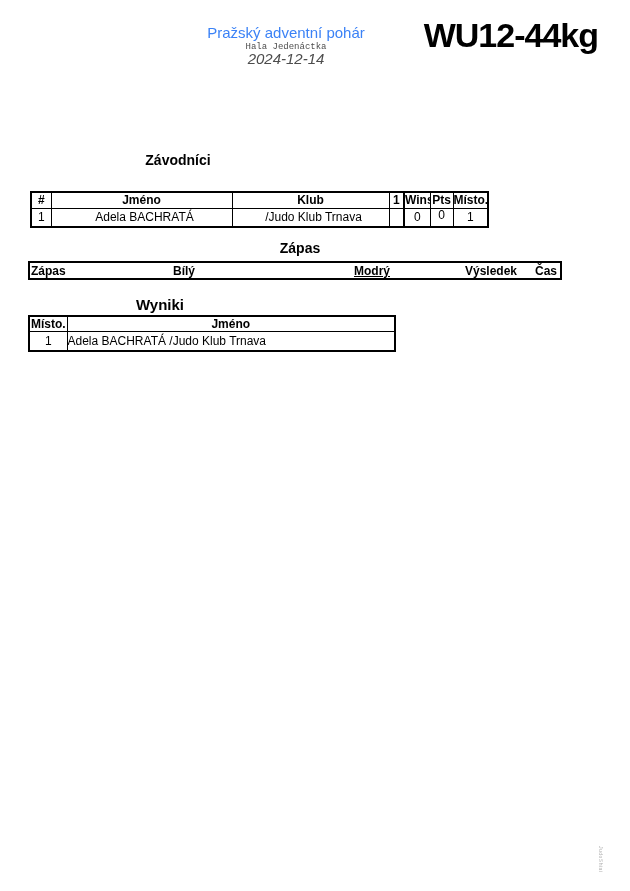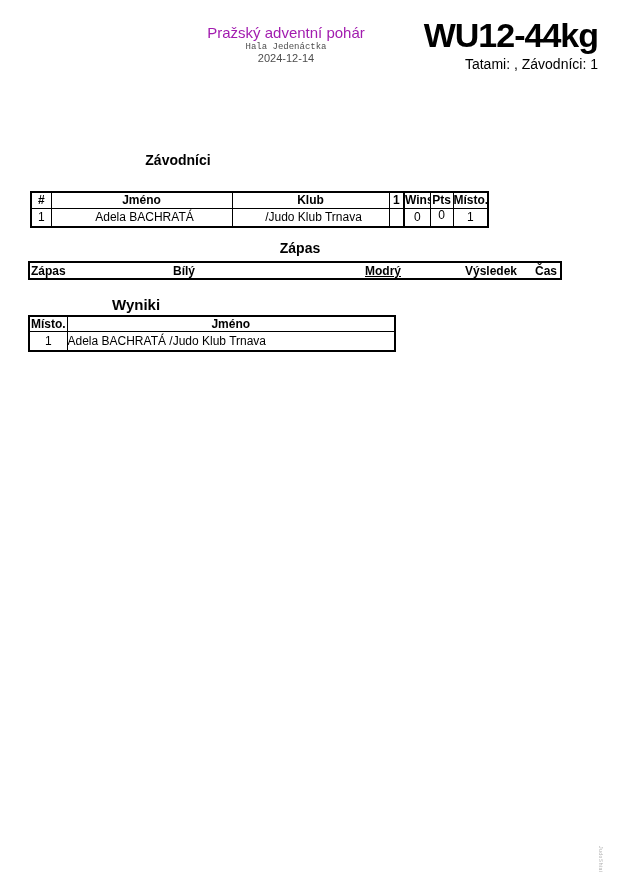--- a/index.html
+++ b/index.html
@@ -10,36 +10,36 @@
     background:#ffffff;
     font-family:"Liberation Sans", sans-serif;
     color:#000;
     overflow:hidden;
   }
   
   .tournament-block {
     position:absolute; left:166px; top:24px; width:240px;
     text-align:center;
   }
-  .tournament-title { font-size:15px; color:#a21caf; line-height:17px; }
+  .tournament-title { font-size:15px; color:#3b82f6; line-height:17px; }
   .tournament-venue { font-size:9px; color:#4d4d4d; line-height:11px; margin-top:1px;font-family:Liberation Mono, monospace; }
-  .tournament-date  { font-size:11px; color:#4d4d4d; line-height:11px; }
+  .tournament-date  { font-size:15px; color:#4d4d4d; line-height:11px;font-style:italic; }
   .category-block {
     position:absolute; right:32px; top:16px; width:280px; text-align:right;
   }
   .category-title {
     font-size:34px; font-weight:800; letter-spacing:-1px; line-height:38px; color:#000;
   }
   .tatami-line { font-size:14px; line-height:16px; margin-top:2px; color:#000; }
 
   
   .section-title { position:absolute; font-size:14px; font-weight:bold; color:#000; }
   .title-competitors { left:118px; top:152px; width:120px; text-align:center; }
   .title-matches     { left:250px; top:240px; width:100px; text-align:center; }
-  .title-results     { left:112px; top:296px; width:100px; text-align:left; font-size:15px; }
+  .title-results     { left:84px; top:296px; width:100px; text-align:right; font-size:15px; }
 
   
   table { border-collapse:collapse; table-layout:fixed; }
   td { border:1px solid #000; font-size:12px; overflow:hidden; white-space:nowrap; }
   .thead td { font-weight:bold; }
 
   .competitors-table {
     position:absolute; left:30px; top:191px; width:457px;
     border:2px solid #000;
   }
@@ -51,21 +51,21 @@
 
   .matches-bar {
     position:absolute; left:28px; top:261px; width:534px; height:19px;
     border:2px solid #000; background:#fff;
   }
   .matches-bar span {
     position:absolute; top:1px; font-size:12px; font-weight:bold; white-space:nowrap;
   }
   .mh-zapas    { left:1px; }
   .mh-bily     { left:127px; transform:translateX(-50%);margin-left:27px; }
-  .mh-modry    { left:353px; transform:translateX(-50%);text-decoration:underline; }
+  .mh-modry    { left:342px; transform:translateX(-50%);text-decoration:underline; }
   .mh-vysledek { left:461px; transform:translateX(-50%); }
   .mh-cas      { left:516px; transform:translateX(-50%); }
 
   .results-table {
     position:absolute; left:28px; top:315px; width:366px;
     border:2px solid #000;
   }
   .results-table .thead td { height:15px; text-align:center; }
   .results-table .trow td { height:19px; text-align:center; }
   .results-table td.lft { text-align:left; padding-left:0; }
@@ -82,21 +82,20 @@
 <body>
 
 <div class="tournament-block">
   <div class="tournament-title">Pražský adventní pohár</div>
   <div class="tournament-venue">Hala Jedenáctka</div>
   <div class="tournament-date">2024-12-14</div>
 </div>
 
 <div class="category-block">
   <div class="category-title">WU12-44kg</div>
-  <div class="tatami-line">Tatami: , Závodníci: 1</div>
 </div>
 
 <div class="section-title title-competitors">Závodníci</div>
 
 <table class="competitors-table">
   <colgroup>
     <col style="width:20px">
       <col style="width:181px">
       <col style="width:157px">
     <col style="width:15px">

